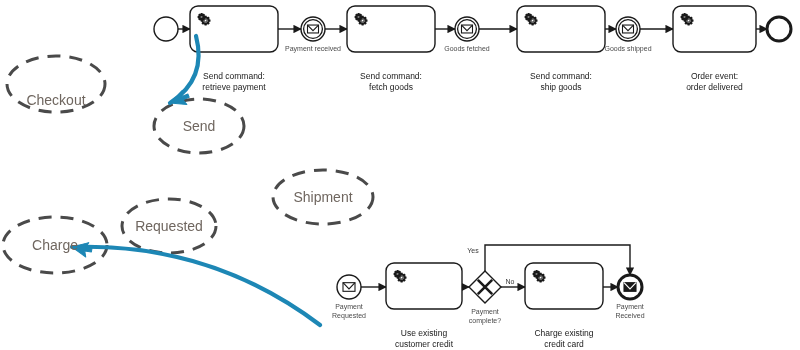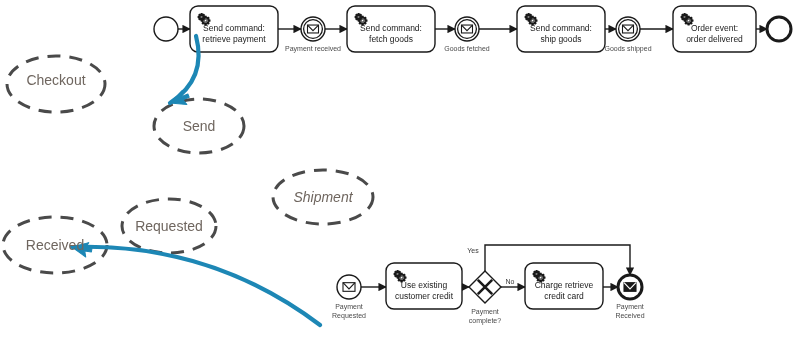--- a/index.html
+++ b/index.html
@@ -17,20 +17,21 @@
     pointer-events:none;
   }
   .task-label{
     position:absolute;
     font-family:"Liberation Sans", sans-serif;
     font-size:8.5px;color:#1a1a1a;
     text-align:center;line-height:11px;
     transform:translate(-50%,-50%);
     white-space:pre-line;
     pointer-events:none;
+    margin-top:48px;
   }
   .ev-label{
     position:absolute;
     font-family:"Liberation Sans", sans-serif;
     font-size:7px;color:#4a4a4a;
     text-align:center;line-height:9px;
     transform:translate(-50%,0);
     white-space:pre-line;
     pointer-events:none;
   }
@@ -275,41 +276,41 @@
         <path d="M 0 0 L 0 17 L 4.3 12.6 L 7.4 18.6 L 10.6 17 L 7.5 11.2 L 13.4 11 Z" fill="#1d87b5" stroke="#1d87b5" stroke-width="1" stroke-linejoin="round"></path>
       </g>
       <path d="M 320 325 Q 209.80122501516715 242.11918200305828 72 247" fill="none" stroke="#1d87b5" stroke-width="4.2" stroke-linecap="round"></path>
       <g transform="translate(72,247) rotate(305.9714736423705)">
         <path d="M 0 0 L 0 17 L 4.3 12.6 L 7.4 18.6 L 10.6 17 L 7.5 11.2 L 13.4 11 Z" fill="#1d87b5" stroke="#1d87b5" stroke-width="1" stroke-linejoin="round"></path>
       </g>
     </g>
 </svg>
 
 <div id="labels">
-    <div class="ctx-label" style="left: 56px; top: 80px;">Checkout</div>
+    <div class="ctx-label" style="left: 56px; top: 100px;">Checkout</div>
     <div class="ctx-label" style="left: 199px; top: 126px;">Send</div>
-    <div class="ctx-label" style="left: 323px; top: 197px; font-style: italic;">Shipment</div>
+    <div class="ctx-label" style="left: 323px; top: 197px;">Shipment</div>
     <div class="ctx-label" style="left: 169px; top: 226px;">Requested</div>
-    <div class="ctx-label" style="left: 55px; top: 245px;">Received</div>
+    <div class="ctx-label" style="left: 55px; top: 245px;">Charge</div>
     <div class="task-label" style="left: 234px; top: 34px; width: 80px;">Send command:
 retrieve payment</div>
     <div class="ev-label" style="left: 313px; top: 44px; width: 74px;">Payment received</div>
     <div class="task-label" style="left: 391px; top: 34px; width: 80px;">Send command:
 fetch goods</div>
     <div class="ev-label" style="left: 467px; top: 44px; width: 74px;">Goods fetched</div>
     <div class="task-label" style="left: 561px; top: 34px; width: 80px;">Send command:
 ship goods</div>
     <div class="ev-label" style="left: 628px; top: 44px; width: 74px;">Goods shipped</div>
     <div class="task-label" style="left: 714.5px; top: 34px; width: 75px;">Order event:
 order delivered</div>
     <div class="ev-label" style="left: 349px; top: 302px; width: 74px;">Payment
 Requested</div>
     <div class="task-label" style="left: 424px; top: 291px; width: 68px;">Use existing
 customer credit</div>
     <div class="ev-label" style="left: 485px; top: 307px; width: 64px;">Payment
 complete?</div>
-    <div class="task-label" style="left: 564px; top: 291px; width: 70px;">Charge retrieve
+    <div class="task-label" style="left: 564px; top: 291px; width: 70px;">Charge existing
 credit card</div>
     <div class="ev-label" style="left: 630px; top: 302px; width: 74px;">Payment
 Received</div>
     <div class="flow-label" style="left: 473px; top: 250px;">Yes</div>
     <div class="flow-label" style="left: 510px; top: 281px;">No</div>
   </div>
 
 </body></html>

